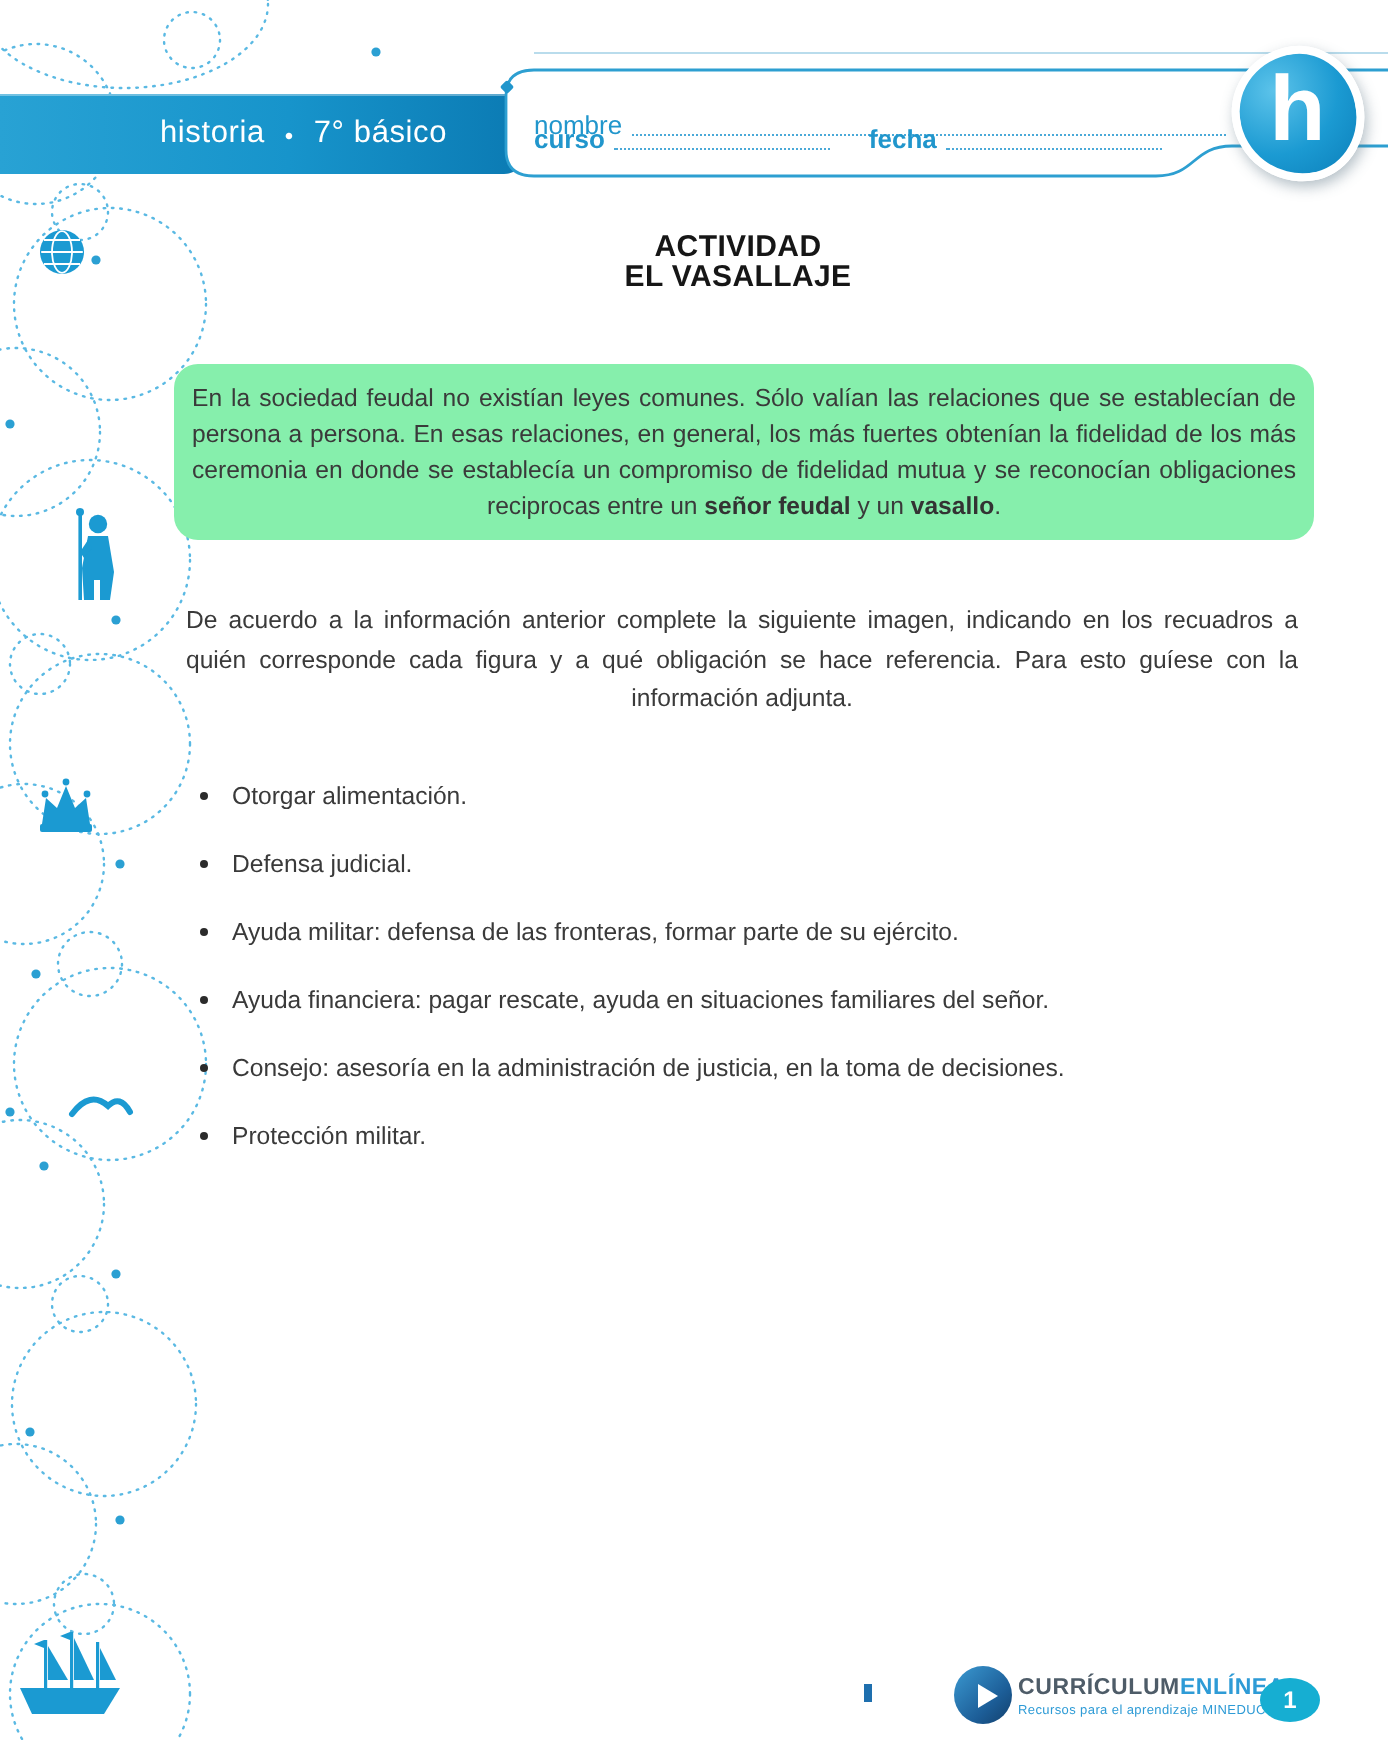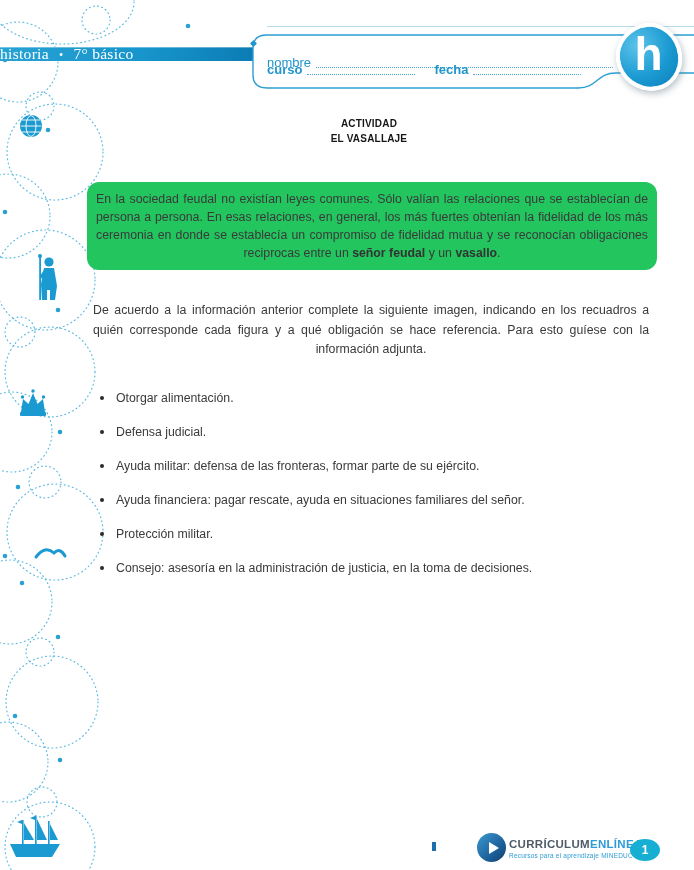--- a/index.html
+++ b/index.html
@@ -15,27 +15,27 @@
 
   
   .sidebar-svg { position: absolute; left: 0; top: 0; z-index: 0; }
 
   
   .top-rule {
     position: absolute; left: 267px; top: 26px; width: 427px; height: 0;
     border-top: 1.5px solid #b9dcec; z-index: 1;
   }
   .band {
-    position: absolute; left: 0; top: 47px; width: 263px; height: 14px;
+    position: absolute; left: 0; top: 47px; width: 263px; height: 40px;
     background: linear-gradient(90deg, #28a2d4 0%, #1794cb 55%, #0b7ab3 100%);
     border-radius: 0 11px 11px 0;
     box-shadow: inset 0 1px 0 rgba(255,255,255,0.35);
     display: flex; align-items: center; gap: 10px;
-    z-index: 1;
-    color: #ffffff; font-size: 15.5px; letter-spacing: 0.3px; font-family: Liberation Serif, serif;
+    padding-left: 80px; z-index: 1;
+    color: #ffffff; font-size: 15.5px; letter-spacing: 0.3px;
   }
   .band .sep { font-size: 12px; position: relative; top: 1px; }
 
   .form-card-svg { position: absolute; left: 250px; top: 24px; z-index: 2; }
   .form-row { position: absolute; display: flex; align-items: flex-end; z-index: 3;
               color: #2196cc; font-size: 13px; }
   .form-row-1 { left: 267px; top: 38px; width: 346px; height: 16px; margin-top: 16px; }
   .form-row-2 { left: 267px; top: 61px; width: 320px; height: 16px; font-weight: bold; }
   .dotline { border-bottom: 1.5px dotted #4aa9d8; height: 12px; margin: 0 0 2px 5px; }
   .dotline.grow { flex: 1; }
@@ -55,26 +55,26 @@
     display: flex; align-items: center; justify-content: center;
   }
   .h-logo span {
     color: #ffffff; font-weight: bold; font-size: 46px; line-height: 1;
     transform: rotate(8deg); margin-top: -6px;
   }
 
   
   .doc-title {
     position: absolute; left: 88px; top: 117px; width: 562px;
-    text-align: center; font-weight: bold; font-size: 10px; line-height: 14.5px;
+    text-align: center; font-weight: bold; font-size: 15px; line-height: 14.5px;
     color: #161616; letter-spacing: 0.2px;
   }
   .intro-box {
     position: absolute; left: 87px; top: 182px; width: 570px;
-    background: #22c55e; border-radius: 12px;
+    background: #86efac; border-radius: 12px;
     padding: 8px 9px 8px 9px;
     color: #3a3a3a; font-size: 12.3px; line-height: 18px;
   }
   .jline { text-align: justify; text-align-last: justify; white-space: nowrap; overflow: hidden; }
   .lastline { text-align: center; }
   .intro-box b, .lastline b { color: #333; }
 
   .instructions {
     position: absolute; left: 93px; top: 301px; width: 556px;
     color: #3a3a3a; font-size: 12.3px; line-height: 19.5px;
@@ -242,22 +242,22 @@
     <div class="jline">De acuerdo a la información anterior complete la siguiente imagen, indicando en los recuadros a</div>
     <div class="jline">quién corresponde cada figura y a qué obligación se hace referencia. Para esto guíese con la</div>
     <div class="lastline">información adjunta.</div>
   </div>
 
   <ul class="obligations">
     <li>Otorgar alimentación.</li>
     <li>Defensa judicial.</li>
     <li>Ayuda militar: defensa de las fronteras, formar parte de su ejército.</li>
     <li>Ayuda financiera: pagar rescate, ayuda en situaciones familiares del señor.</li>
+    <li>Consejo: asesoría en la administración de justicia, en la toma de decisiones.</li>
     <li>Protección militar.</li>
-    <li>Consejo: asesoría en la administración de justicia, en la toma de decisiones.</li>
   </ul>
 
   <div class="footer-tick"></div>
   <div class="play-circle">
     <div class="play-tri"></div>
   </div>
   <div class="brand">
     <div class="brand-line"><span class="b1">CURRÍCULUM</span><span class="b2">ENLÍNEA</span></div>
     <div class="tagline">Recursos para el aprendizaje MINEDUC</div>
   </div>

